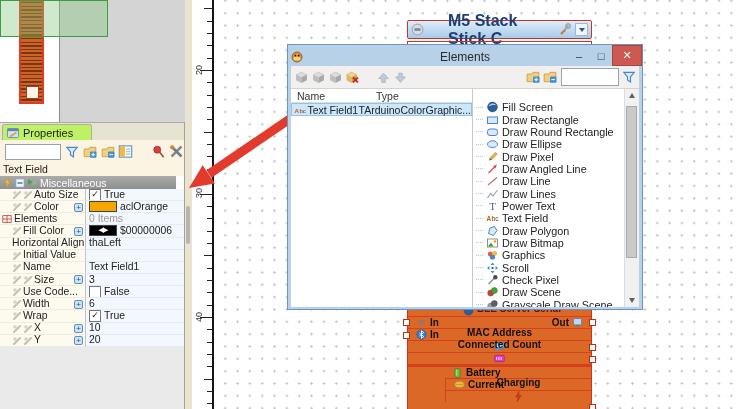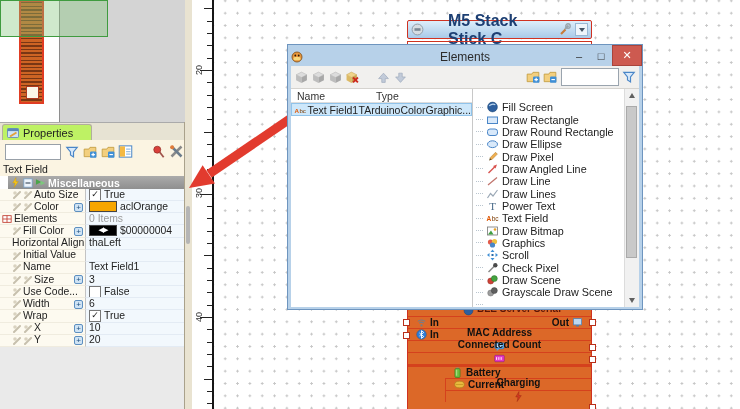--- a/index.html
+++ b/index.html
@@ -17,21 +17,21 @@
 
   
   .tabs-row{left:0;top:122px;width:186px;height:18px;background:#e7e3d3;border-top:1px solid #aaa;}
   .props-tab{position:absolute;left:2px;top:1px;width:90px;height:17px;background:#bef264;border:1px solid #b2ae9c;border-bottom:none;
              border-radius:3px 3px 0 0;display:flex;align-items:center;gap:4px;padding-left:4px;box-sizing:border-box;}
   .props-toolbar{left:0;top:140px;width:186px;height:23px;background:#fbf4e2;display:flex;align-items:center;gap:3px;padding-left:5px;box-sizing:border-box;}
   .props-toolbar input{width:50px;height:14px;border:1px solid #98a0a8;font-size:10px;padding:0 2px;}
   .tb-ic{width:15px;height:15px;display:inline-flex;align-items:center;justify-content:center;}
   .tb-gap{width:12px;}
   .obj-name{left:0;top:163px;width:186px;height:13px;background:#fbf4e2;font-size:10.5px;padding-left:3px;line-height:13px;}
-  .misc-hdr{left:8px;top:176px;width:212px;height:13px;background:linear-gradient(#ababab,#8f8f8f);color:#fff;font-weight:bold;
+  .misc-hdr{left:0;top:176px;width:176px;height:13px;background:linear-gradient(#ababab,#8f8f8f);color:#fff;font-weight:normal;
             font-size:10.5px;display:flex;align-items:center;gap:2px;padding-left:2px;box-sizing:border-box;}
   .prop-rows{left:0;top:189px;width:184px;height:158px;background:#fdfaf0;}
   .prop-row{display:flex;height:12.15px;font-size:10.4px;line-height:12px;}
   .prop-label{width:85px;background:#fdfaf0;display:flex;align-items:center;padding-left:12px;box-sizing:border-box;position:relative;
               border-bottom:1px solid rgba(150,140,110,.12);white-space:nowrap;overflow:hidden;}
   .prop-label .mini{width:11px;height:9px;flex:none;}
   .prop-value{flex:1;background:#f2f8fd;border-left:1px solid #c3c3c3;border-bottom:1px solid rgba(120,150,180,.12);
               display:flex;align-items:center;padding-left:3px;gap:3px;white-space:nowrap;overflow:hidden;}
   .prop-value .b{font-weight:normal;}
   .muted{color:#9a9a9a;}
@@ -409,21 +409,21 @@
       <div class="prop-row">
         <div class="prop-label">
           <svg width="11" height="9" class="ic mini">
             <use href="#i-mini"></use>
           </svg>
           <span>Fill Color</span>
           <span class="expand">+</span>
         </div>
         <div class="prop-value">
           <span class="swatch alpha">◀▶</span>
-          <span class="prop-value-text">$00000004</span>
+          <span class="prop-value-text">$00000006</span>
         </div>
       </div>
       <div class="prop-row">
         <div class="prop-label">
           <span>Horizontal Align</span>
         </div>
         <div class="prop-value">
           <span class="prop-value-text">thaLeft</span>
         </div>
       </div>
@@ -814,20 +814,27 @@
             <div class="tree-row">
               <span class="tree-dash"></span>
               <svg width="13" height="12" class="ic tree-ic">
                 <use href="#i-abc"></use>
               </svg>
               <span>Text Field</span>
             </div>
             <div class="tree-row">
               <span class="tree-dash"></span>
               <svg width="13" height="12" class="ic tree-ic">
+                <use href="#i-polygon"></use>
+              </svg>
+              <span>Draw Polygon</span>
+            </div>
+            <div class="tree-row">
+              <span class="tree-dash"></span>
+              <svg width="13" height="12" class="ic tree-ic">
                 <use href="#i-bitmap"></use>
               </svg>
               <span>Draw Bitmap</span>
             </div>
             <div class="tree-row">
               <span class="tree-dash"></span>
               <svg width="13" height="12" class="ic tree-ic">
                 <use href="#i-graphics"></use>
               </svg>
               <span>Graphics</span>

